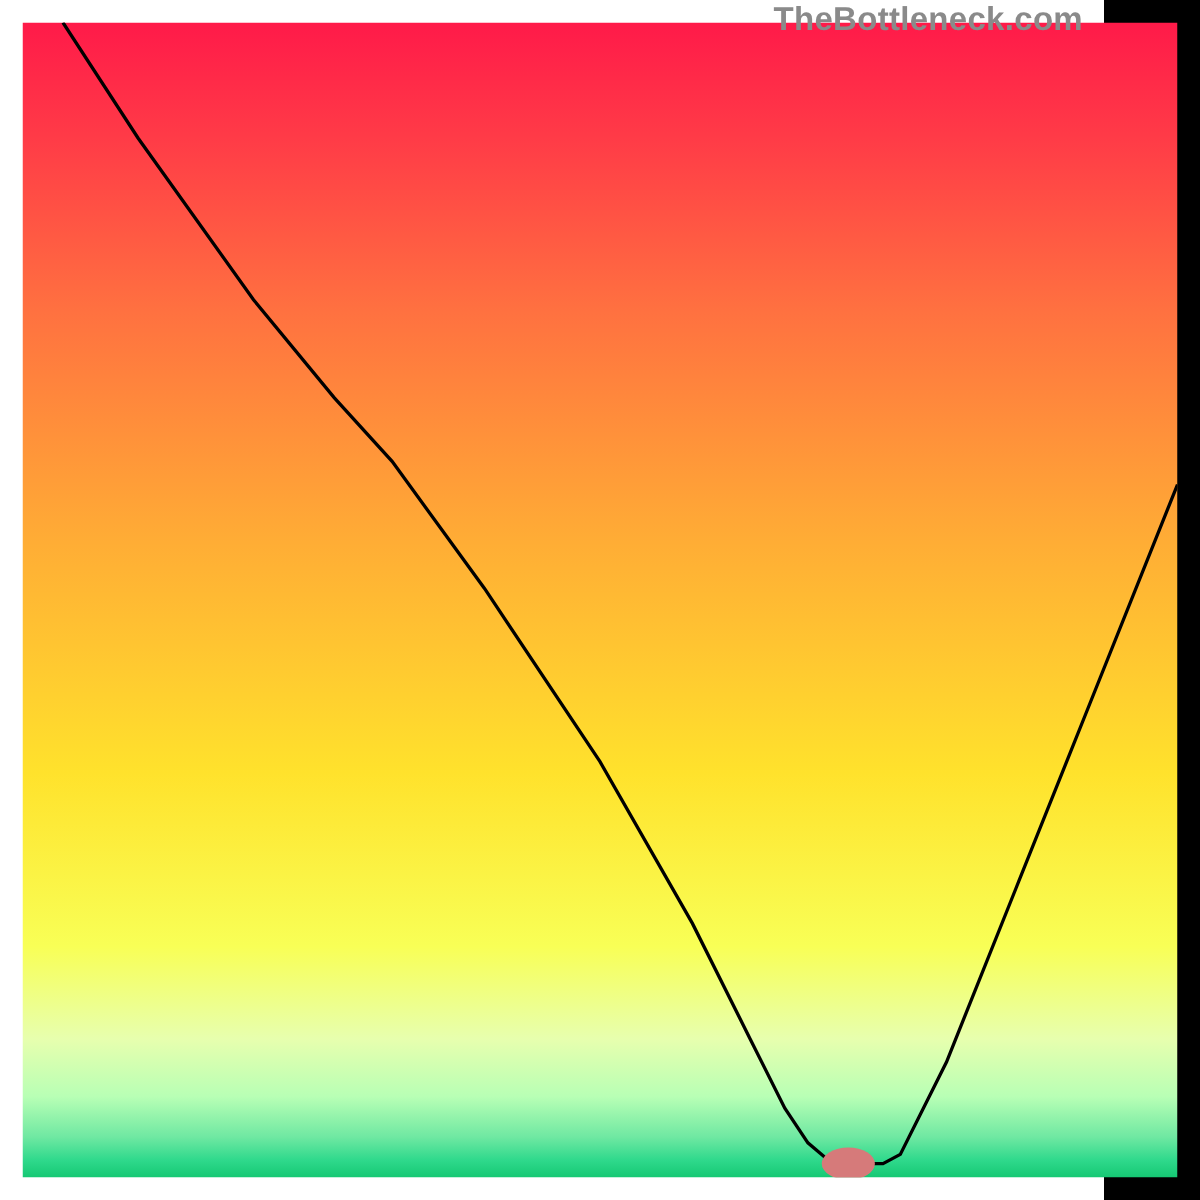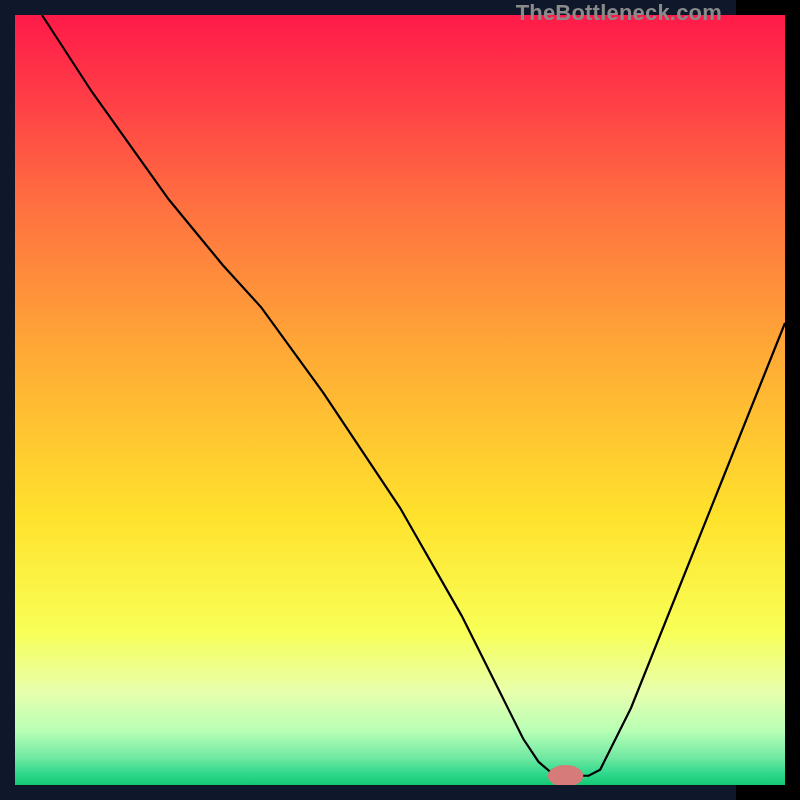--- a/index.html
+++ b/index.html
@@ -7,21 +7,21 @@
     padding: 0;
     width: 800px;
     height: 800px;
     background: #000;
     overflow: hidden;
   }
   .frame {
     position: relative;
     width: 736px;
     height: 800px;
-    background: #0f172a;
+    background: #ffffff;
   }
   .plot {
     position: absolute;
     left: 15px;
     top: 15px;
     width: 770px;
     height: 770px;
   }
   .watermark {
     position: absolute;

